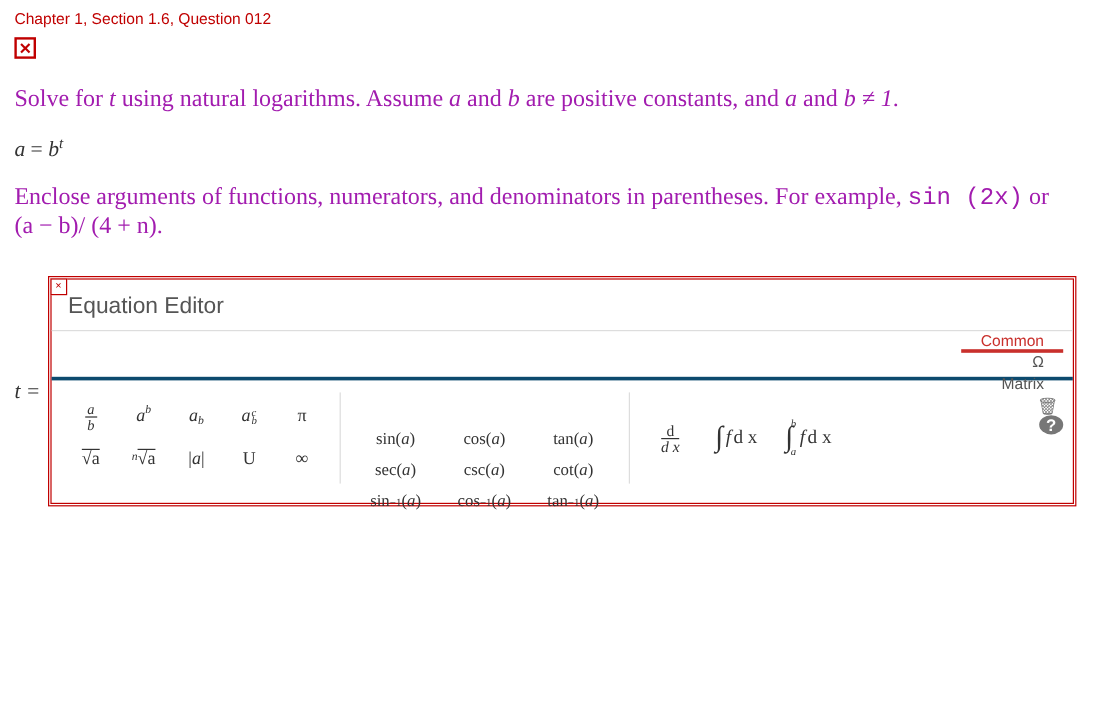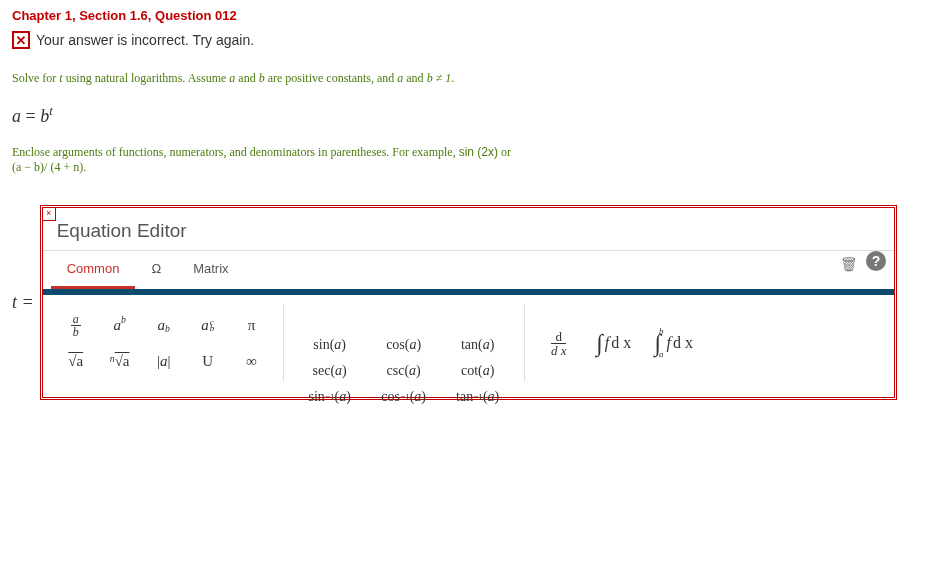--- a/index.html
+++ b/index.html
@@ -6,21 +6,21 @@
     margin: 0;
     padding: 8px 12px;
     font-family: Verdana, Geneva, sans-serif;
     font-size: 14px;
     color: #333;
     width: 929px;
     box-sizing: border-box;
   }
   .breadcrumb {
     color: #c00000;
-    font-weight: bold;
+    font-weight: normal;
     font-size: 13px;
     margin-bottom: 8px;
   }
   .feedback-line {
     display: flex;
     align-items: center;
     gap: 6px;
     margin-bottom: 22px;
     font-size: 14px;
   }
@@ -33,22 +33,22 @@
     align-items: center;
     justify-content: center;
     color: #c00000;
     font-weight: bold;
     font-size: 13px;
     line-height: 1;
     font-family: Arial, sans-serif;
   }
   .problem-text {
     font-family: Georgia, 'Times New Roman', serif;
-    font-size: 12px;
-    color: #4d7c0f;
+    font-size: 20px;
+    color: #a21caf;
     margin: 0 0 18px 0;
   }
   .math-var {
     font-style: italic;
     font-family: Georgia, serif;
   }
   .centered-eq {
     font-family: Georgia, serif;
     font-size: 18px;
     font-style: italic;
@@ -95,25 +95,26 @@
   }
   .editor-title {
     font-family: Arial, sans-serif;
     font-size: 19px;
     color: #555;
     padding: 12px 14px 8px 14px;
     border-bottom: 1px solid #ddd;
   }
   .editor-tabs {
     display: flex;
-    align-items: flex-start;
-    border-bottom: 6px solid #0c4a6e;
+    align-items: flex-end;
+    border-bottom: 3px solid #0c4a6e;
     padding: 0 8px;
     height: 38px;
     font-family: Arial, sans-serif;
+    flex-direction: column;
   }
   .tab {
     padding: 0 16px;
     height: 100%;
     display: flex;
     align-items: center;
     font-size: 13px;
     color: #555;
     cursor: pointer;
     border-bottom: 3px solid transparent;
@@ -216,33 +217,32 @@
   }
   .upright { font-style: normal; }
 </style>
 </head>
 <body>
 
 <div class="breadcrumb">Chapter 1, Section 1.6, Question 012</div>
 
 <div class="feedback-line">
   <div class="feedback-icon">✕</div>
-  <span>Your answer is incorrect.  Try again.</span>
 </div>
 
 <p class="problem-text">
   <span>Solve for </span><span class="math-var">t</span><span> using natural logarithms. Assume </span><span class="math-var">a</span><span> and </span><span class="math-var">b</span><span> are positive constants, and </span><span class="math-var">a</span><span> and </span><span class="math-var">b</span><span class="math-var"> ≠ 1</span><span>.</span>
 </p>
 
 <div class="centered-eq">
   <span>a</span><span class="upright"> = </span><span>b</span><span class="sup">t</span>
 </div>
 
 <p class="problem-text">
-  <span>Enclose arguments of functions, numerators, and denominators in parentheses. For example, </span><span class="math-var upright" style="font-family:Liberation Sans, sans-serif;"><span class="upright" style="font-style:normal;">sin (2x)</span></span><span> or</span><br>
+  <span>Enclose arguments of functions, numerators, and denominators in parentheses. For example, </span><span class="math-var upright" style="font-family:Liberation Mono, monospace;"><span class="upright" style="font-style:normal;">sin (2x)</span></span><span> or</span><br>
   <span class="upright" style="font-family:Georgia;">(a − b)/ (4 + n)</span><span>.</span>
 </p>
 
 <div class="answer-row">
   <span class="answer-label">t =</span>
 
   <div class="editor-outer">
     <div class="editor-close">×</div>
 
     <div class="editor-title">Equation Editor</div>

